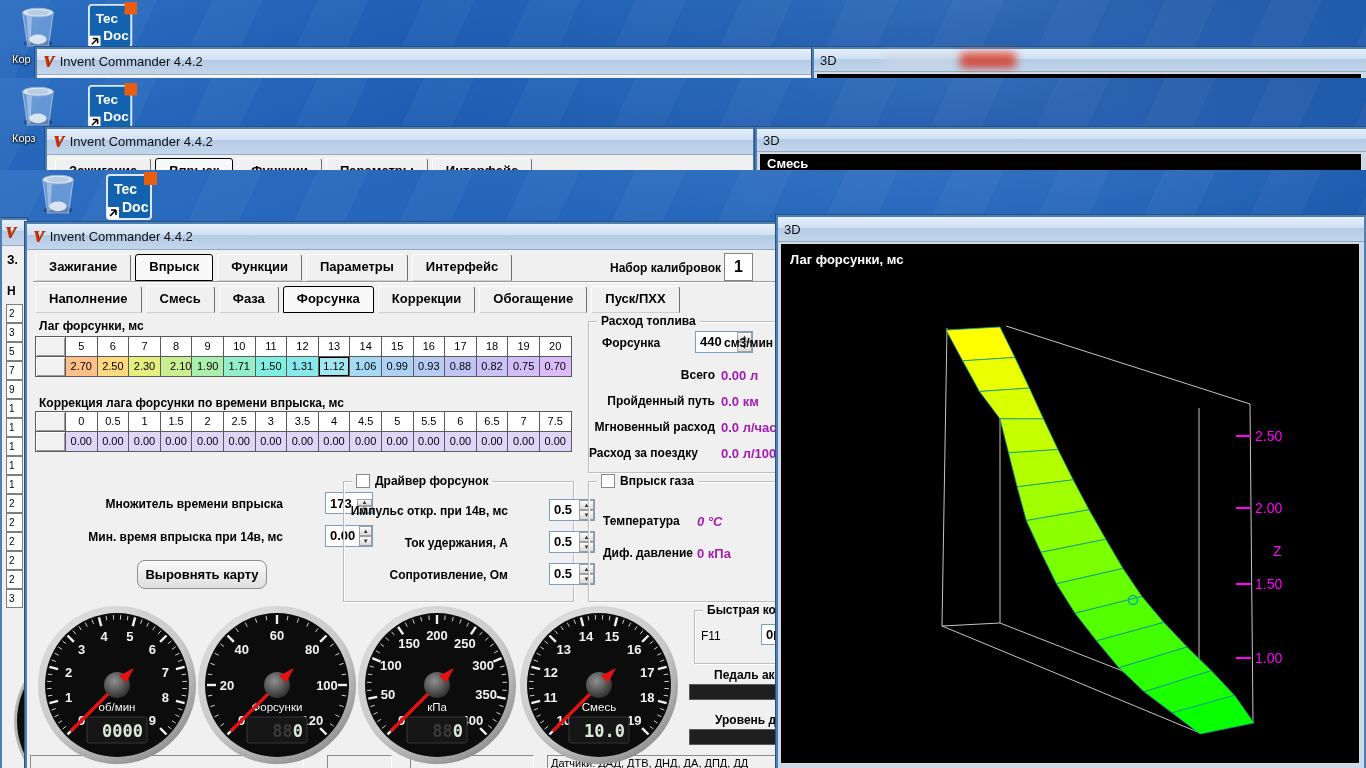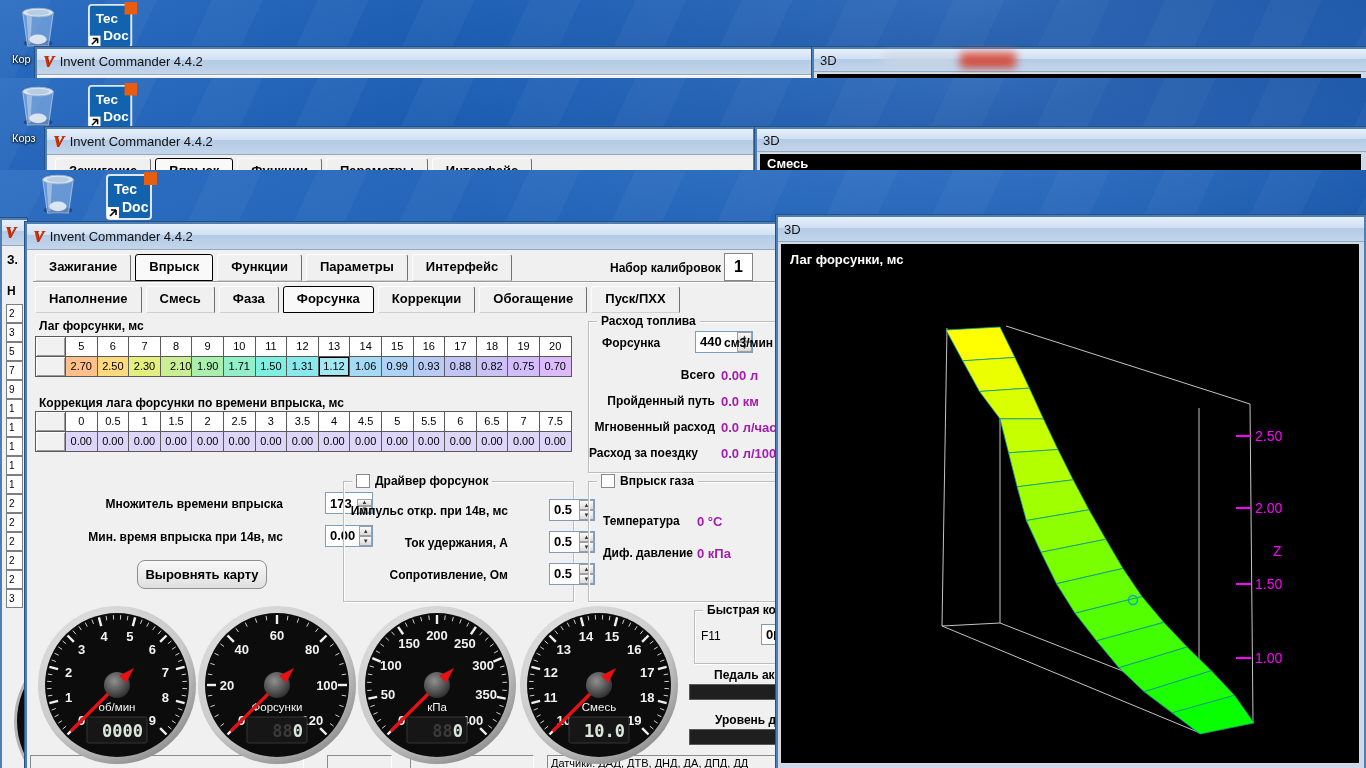--- a/index.html
+++ b/index.html
@@ -368,21 +368,21 @@
           </div>
       </div>
 
       <div class="group" style="left:561px;top:257px;width:219px;height:119px;">
         <div class="grouplbl">
             <span class="cb"></span>
             <span>Впрыск газа</span>
           </div>
         <div id="gasRows">
             <div class="lbl" style="left: 14px; top: 32px;">Температура</div>
-            <div class="valtxt" style="left: 108px; top: 32px;">0 °C</div>
+            <div class="valtxt" style="left: 108px; top: 32px; font-style: italic;">0 °C</div>
             <div class="lbl" style="left: 14px; top: 64px;">Диф. давление</div>
             <div class="valtxt" style="left: 108px; top: 64px;">0 кПа</div>
           </div>
       </div>
 
       <div class="group" style="left:667px;top:386px;width:113px;height:52px;">
         <div class="grouplbl">Быстрая коррекция</div>
         <div class="lbl" style="left:6px;top:18px;font-weight:normal;font-size:12px;">F11</div>
         <div class="spin" style="left:30px;top:13px;width:40px;height:21px;">
           <span class="v">0</span>

